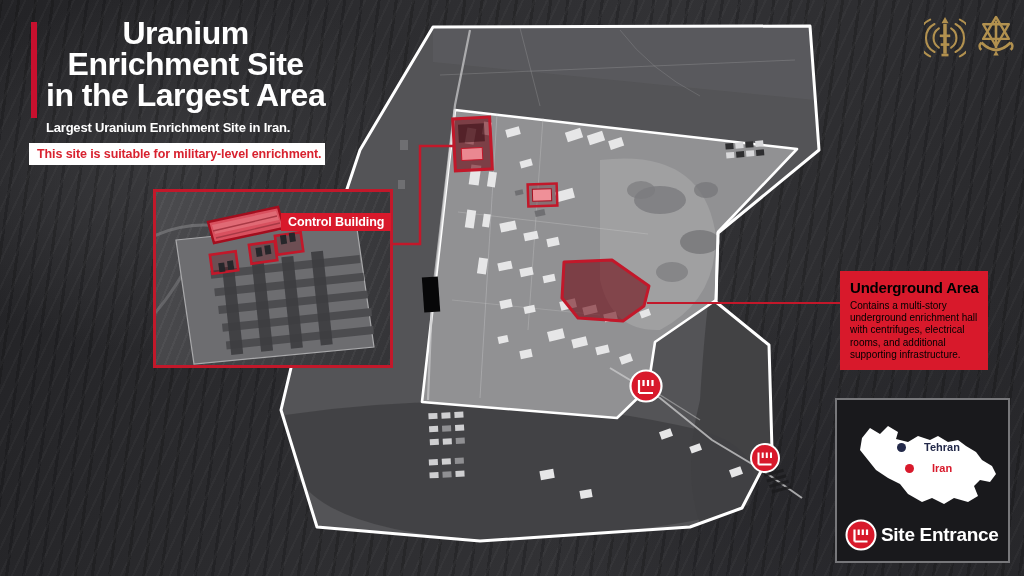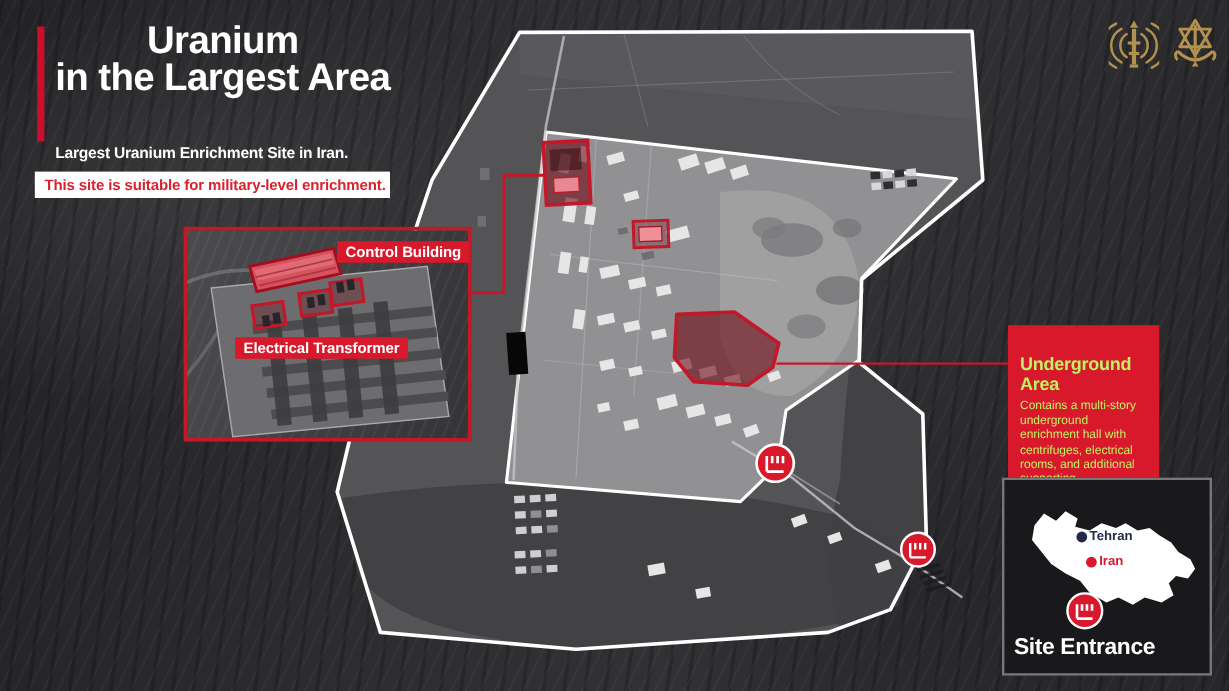--- a/index.html
+++ b/index.html
@@ -24,38 +24,38 @@
   
   .logos{position:absolute;right:6px;top:12px;display:flex;gap:8px;align-items:flex-start;}
   
   .inset{position:absolute;left:153px;top:189px;width:240px;height:179px;border:3px solid #c2182a;
     box-sizing:border-box;
     background:
       repeating-linear-gradient(112deg, rgba(255,255,255,0.04) 0 2px, rgba(255,255,255,0) 2px 9px),
       linear-gradient(105deg,#4b4b4e 0%,#3e3e41 60%,#343437 100%);}
   .badge{position:absolute;background:#d8192b;color:#fff;font-weight:bold;font-size:12.5px;
     padding:2px 7px;white-space:nowrap;letter-spacing:-0.1px;}
-  .badge.cb{left:125px;top:9px;}
+  .badge.cb{left:125px;top:21px;}
   .badge.et{left:40px;top:89px;}
   
-  .ug-box{position:absolute;left:840px;top:271px;width:126px;box-sizing:border-box;
-    background:#d8192b;color:#bef264;padding:24px 9px 9px 10px;}
+  .ug-box{position:absolute;left:840px;top:271px;width:148px;box-sizing:border-box;
+    background:#d8192b;color:#000000;padding:8px 9px 9px 10px;}
   .ug-box .ug-title{font-size:15px;font-weight:bold;margin:0 0 4px 0;letter-spacing:-0.2px;}
   .ug-box .ug-body{font-size:10px;line-height:1.22;margin:0;}
   
   .iran-box{position:absolute;left:835px;top:398px;width:175px;height:165px;box-sizing:border-box;
     background:#19191c;border:2px solid #77777a;}
   .iran-map{position:absolute;left:7px;top:12px;}
-  .geo-label{position:absolute;font-size:11px;font-weight:bold;display:flex;align-items:center;gap:2px;}
+  .geo-label{position:absolute;font-size:11px;font-weight:bold;display:flex;align-items:center;gap:18px;}
   .geo-label .dot{width:9px;height:9px;border-radius:50%;display:inline-block;}
   .lbl-tehran{left:60px;top:41px;color:#232949;}
   .lbl-tehran .dot{background:#232949;}
   .lbl-site{left:68px;top:62px;color:#d8192b;}
   .lbl-site .dot{background:#d8192b;}
-  .legend-row{position:absolute;left:8px;bottom:10px;display:flex;align-items:center;gap:4px;flex-direction:column;}
+  .legend-row{position:absolute;left:8px;bottom:10px;display:flex;align-items:center;gap:4px;}
   .legend-text{color:#fff;font-size:19px;font-weight:bold;letter-spacing:-0.3px;}
 </style>
 </head>
 <body>
 
 <div id="stage">
 
   <svg width="1024" height="576" viewBox="0 0 1024 576" style="position:absolute;left:0;top:0">
 
     <g>
@@ -201,20 +201,21 @@
     </g>
     <g transform="translate(765,458)">
       <circle r="14" fill="#d8192b" stroke="#ffffff" stroke-width="2"></circle>
       <path d="M-6.5,6.5 H6.5 M-6.5,6.5 V-5.5 M-2.3,-5.5 V0 M1.8,-5.5 V0 M6,-5.5 V0" stroke="#ffffff" stroke-width="2" fill="none"></path>
     </g>
   </svg>
 
   <div class="accent-bar" style="background:#c8102e"></div>
   <div class="title-block">
     <div class="tl">Uranium</div>
+    <div class="tl">Enrichment Site</div>
     <div class="tl">in the Largest Area</div>
   </div>
   <div class="subtitle">Largest Uranium Enrichment Site in Iran.</div>
   <div class="banner">This site is suitable for military-level enrichment.</div>
 
   <div class="logos">
     <svg width="42" height="52" viewBox="0 0 48 56">
       <g stroke="#b2914f" fill="none" stroke-width="2.4" stroke-linecap="round">
         <path d="M17,17 a13,13 0 0 0 0,22"></path>
         <path d="M12,12 a18,18 0 0 0 0,32"></path>
@@ -281,21 +282,20 @@
       <g fill="#26262a" transform="rotate(-8 100 60)">
         <rect x="61" y="66" width="6" height="9"></rect>
           <rect x="70" y="65" width="6" height="9"></rect>
         <rect x="100" y="56" width="6" height="9"></rect>
           <rect x="109" y="55" width="6" height="9"></rect>
         <rect x="126" y="47" width="6" height="9"></rect>
           <rect x="135" y="46" width="6" height="9"></rect>
       </g>
     </svg>
     <div class="badge cb">Control Building</div>
-    <div class="badge et">Electrical Transformer</div>
   </div>
 
   <div class="ug-box">
     <p class="ug-title">Underground Area</p>
     <p class="ug-body">Contains a multi-story underground enrichment hall with centrifuges, electrical rooms, and additional supporting infrastructure.</p>
   </div>
 
   <div class="iran-box">
     <svg class="iran-map" width="160" height="104" viewBox="0 0 160 104">
       <path fill="#ffffff" d="M18,26 L26,16 L36,22 L44,14 L54,20 L52,27 L64,30 L74,24 L86,28 L94,24 L104,30 L114,28 L122,34 L132,40 L138,48 L148,54 L152,62 L146,70 L136,68 L130,74 L134,84 L124,90 L110,86 L100,92 L88,86 L78,90 L64,82 L56,72 L44,66 L32,58 L24,48 L16,38 Z"></path>

